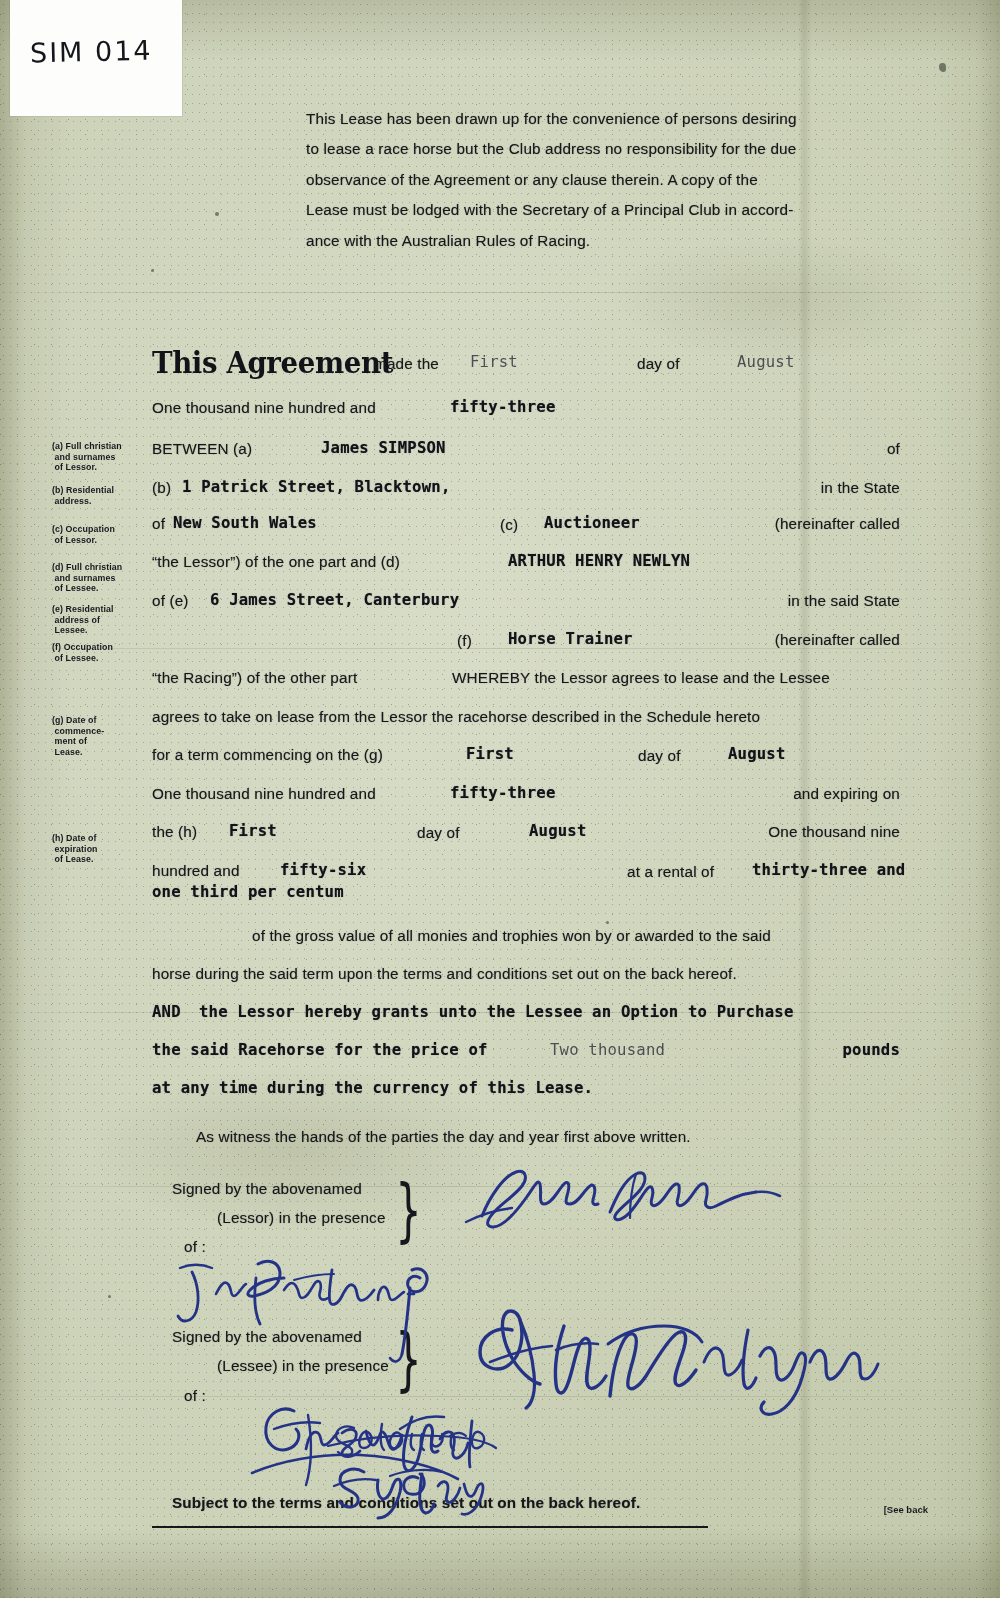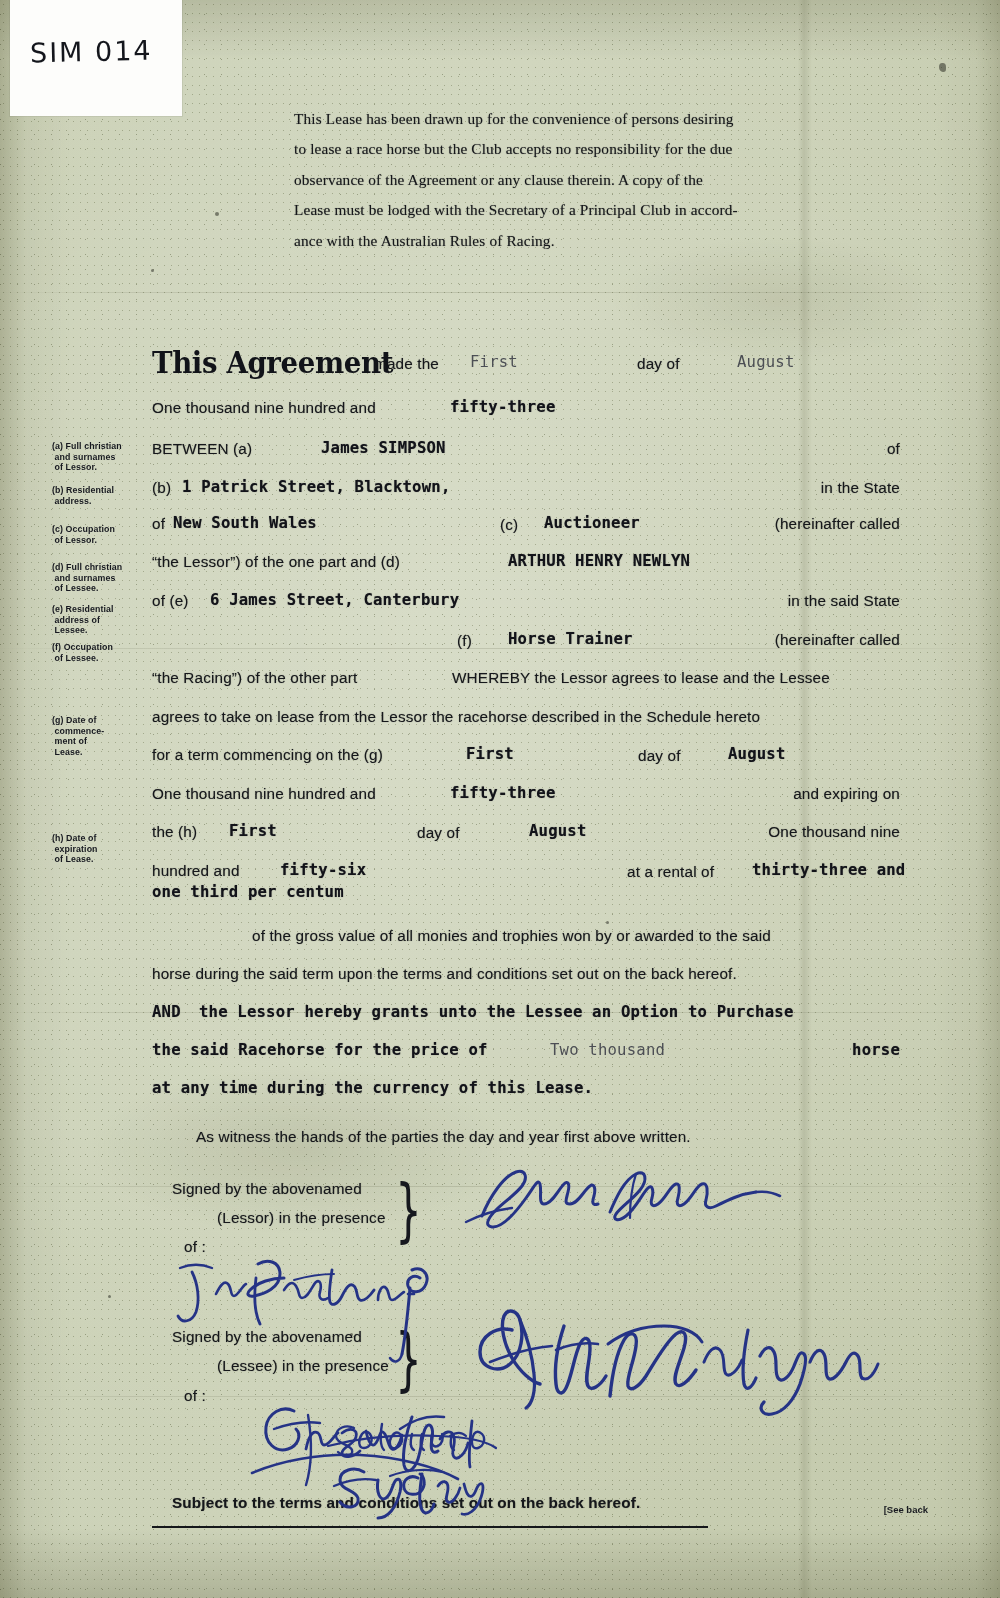--- a/index.html
+++ b/index.html
@@ -105,24 +105,23 @@
   .typed.faint {
     font-weight: normal;
     color: #3a3c46;
     opacity: .88;
     text-shadow: none;
   }
   .u { text-decoration-thickness: 1.6px; text-underline-offset: 2px; }
 
   
   #intro {
-    left: 294px; top: 104px; width: 604px;
+    left: 306px; top: 104px; width: 604px;
     line-height: 30.4px;
     text-align: justify;
-    font-family: Liberation Serif, serif;
   }
   #intro .last { text-align: left; }
 
   
   .gothic {
     font-family: "DejaVu Serif", serif;
     font-weight: bold;
     font-size: 30px;
     letter-spacing: -0.4px;
     color: #111319;
@@ -227,21 +226,21 @@
   <div class="speck" style="left:606px;top:921px;width:3px;height:3px"></div>
   <div class="speck" style="left:350px;top:1333px;width:3px;height:3px"></div>
   <div class="speck" style="left:108px;top:1295px;width:3px;height:3px"></div>
 
   <div id="label">
     <span class="ref">SIM 014</span>
   </div>
 
   <div id="intro" class="ink printed">
     <div>This Lease has been drawn up for the convenience of persons desiring</div>
-    <div>to lease a race horse but the Club accepts no responsibility for the due</div>
+    <div>to lease a race horse but the Club address no responsibility for the due</div>
     <div>observance of the Agreement or any clause therein.   A copy of the</div>
     <div>Lease must be lodged with the Secretary of a Principal Club in accord-</div>
     <div class="last">ance with the Australian Rules of Racing.</div>
   </div>
 
   <div class="row" style="top:349px;left:152px;height:34px">
     <span class="l gothic" style="top:-4px">This Agreement</span>
     <span class="m printed" style="left:222px;top:6px">made the</span>
     <span class="m typed faint" style="left:318px;top:4px">First</span>
     <span class="m printed" style="left:485px;top:6px">day of</span>
@@ -363,21 +362,21 @@
     <span class="m typed" style="left:47px;top:-1px">the Lessor hereby grants unto the Lessee an Option to Purchase</span>
   </div>
 
   <div class="row" style="top:965px">
     <span class="l printed">horse during the said term upon the terms and conditions set out on the back hereof.</span>
   </div>
 
   <div class="row" style="top:1042px">
     <span class="l typed" style="top:-1px">the said Racehorse for the price of</span>
     <span class="m typed faint" style="left:398px;top:-1px">Two thousand</span>
-    <span class="r typed" style="top:-1px">horse</span>
+    <span class="r typed" style="top:-1px">pounds</span>
   </div>
 
   <div class="row" style="top:1080px">
     <span class="l typed" style="top:-1px">at any time during the currency of this Lease.</span>
   </div>
 
   <div class="row" style="top:1128px">
     <span class="l printed" style="left:44px">As witness the hands of the parties the day and year first above written.</span>
   </div>
 

